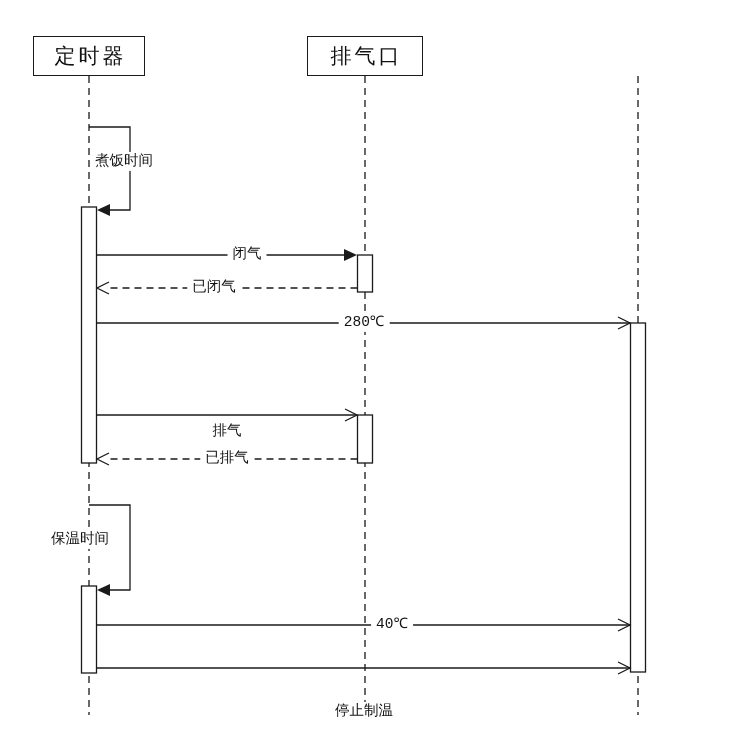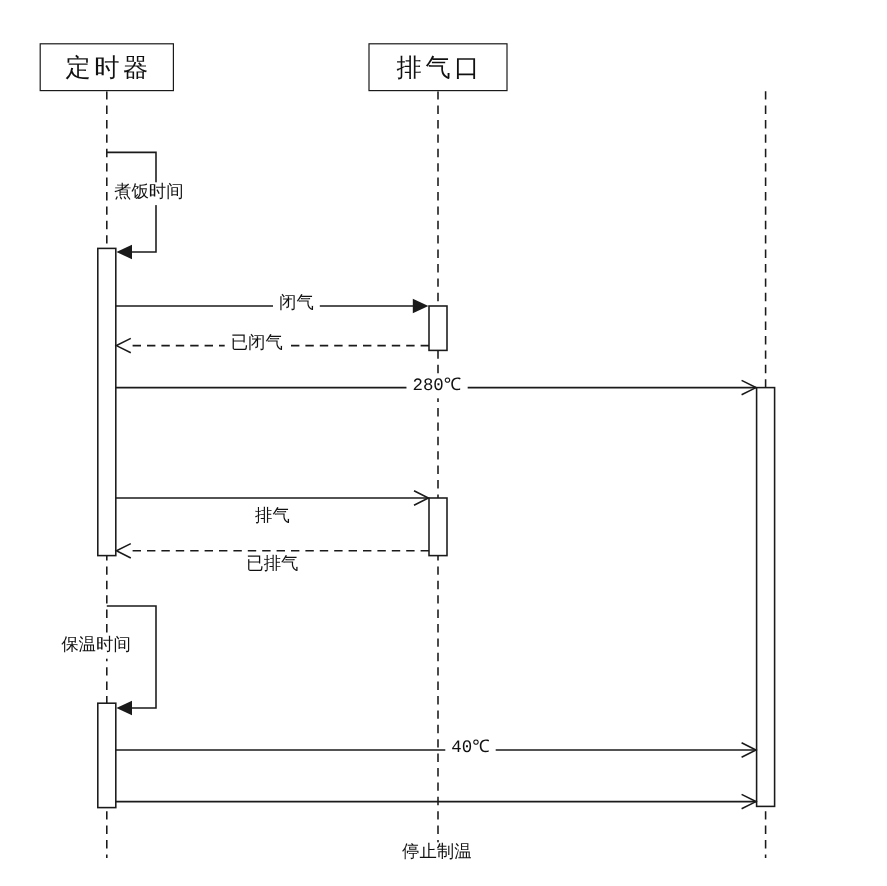--- a/index.html
+++ b/index.html
@@ -116,18 +116,18 @@
   </div>
   <div class="actor" style="left:307px; top:36px; width:116px; height:40px;">
     <span>排气口</span>
   </div>
 
   <span class="msg-label" style="left:81px; top:162px;margin-left:43px;">煮饭时间</span>
   <span class="msg-label" style="left:227px; top:255px;margin-left:20px;">闭气</span>
   <span class="msg-label" style="left:214px; top:288px;">已闭气</span>
   <span class="msg-label" style="left:364px; top:323px;">280℃</span>
   <span class="msg-label" style="left:227px; top:415px;margin-top:17px;">排气</span>
-  <span class="msg-label" style="left:227px; top:472px;">已排气</span>
+  <span class="msg-label" style="left:227px; top:459px;">已排气</span>
   <span class="msg-label" style="left:80px; top:540px;">保温时间</span>
   <span class="msg-label" style="left:364px; top:625px;margin-left:28px;">40℃</span>
   <span class="msg-label" style="left:364px; top:668px;margin-top:44px;">停止制温</span>
 
 </div>
 
 </body></html>

